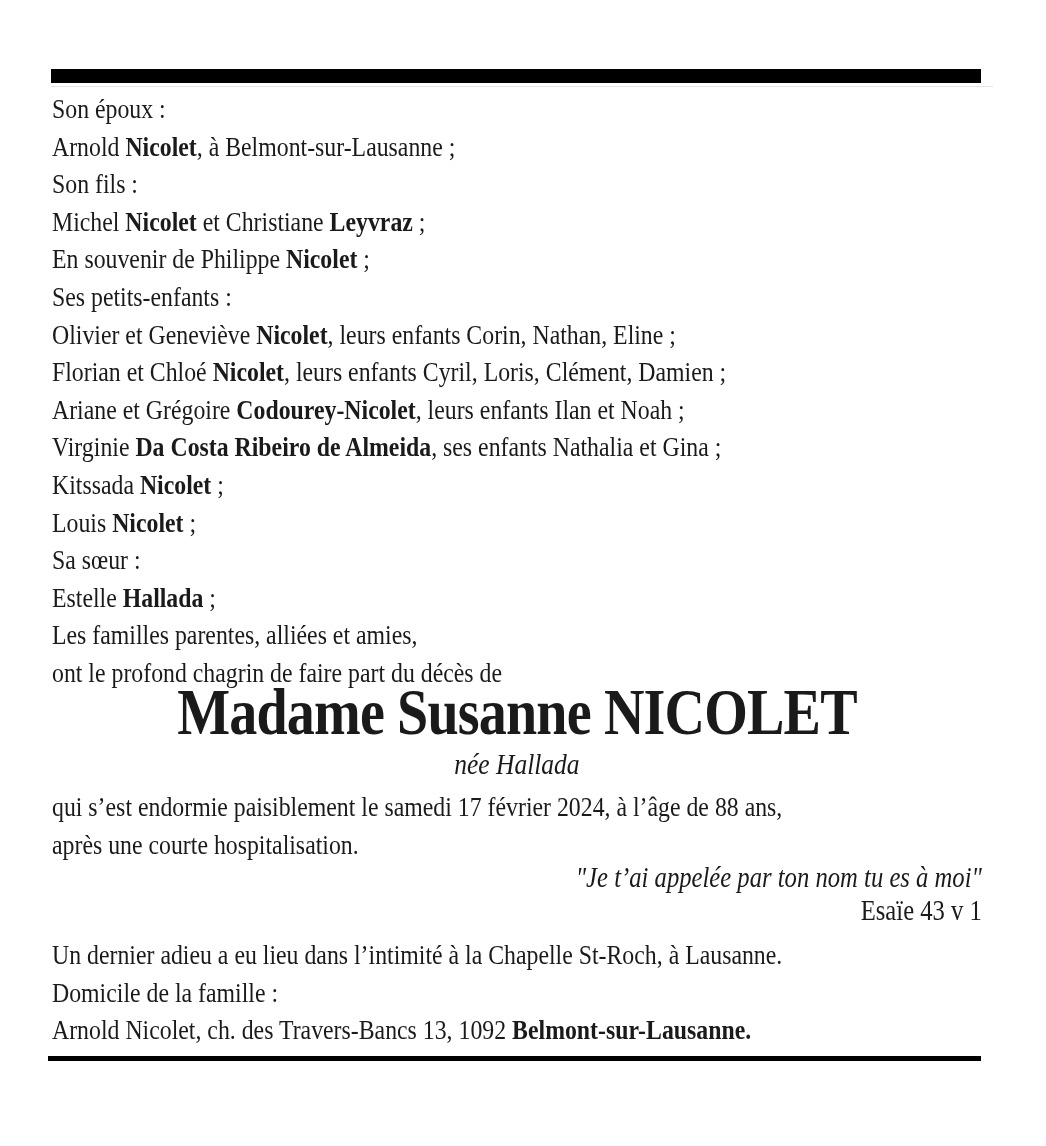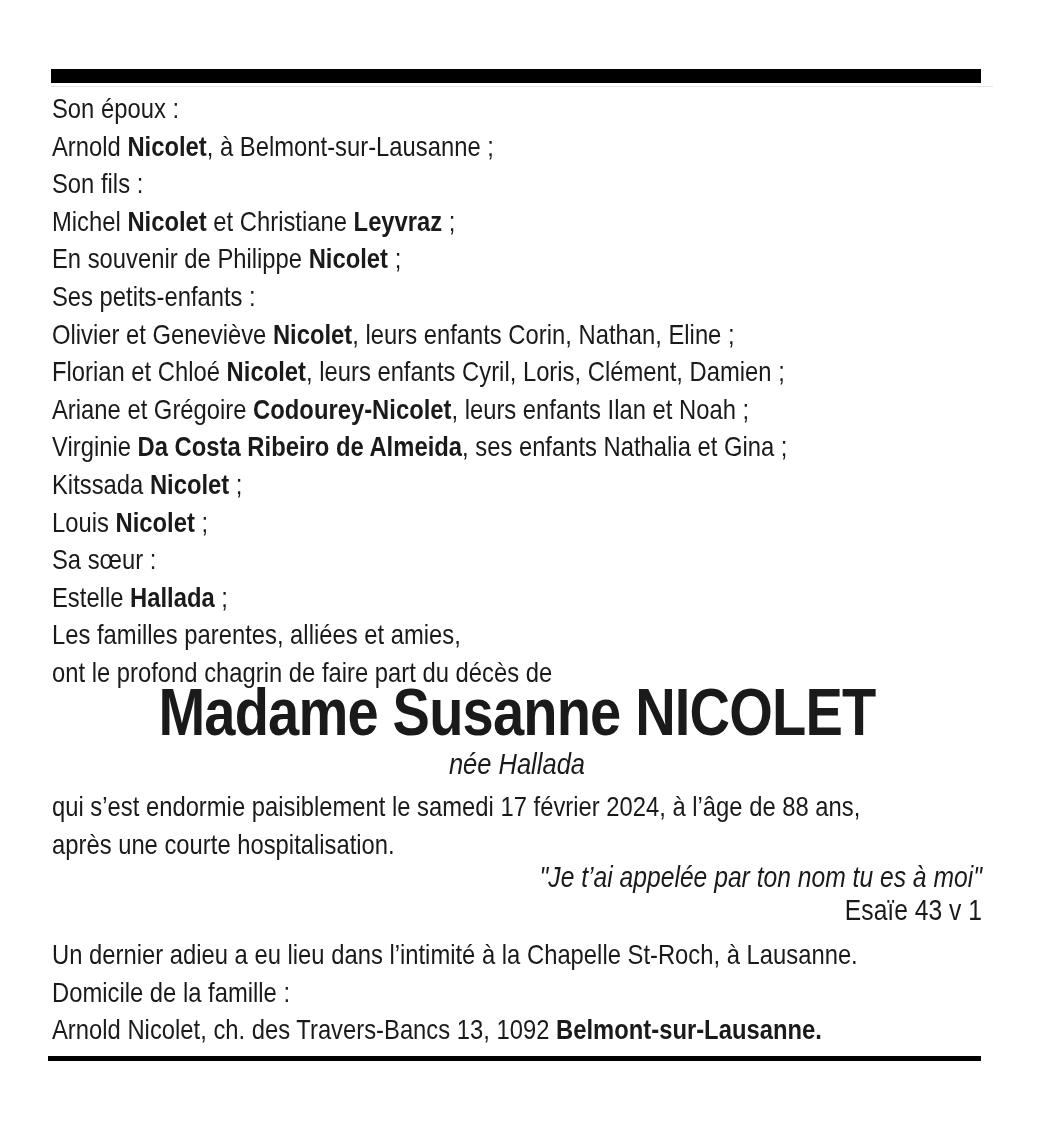--- a/index.html
+++ b/index.html
@@ -18,20 +18,21 @@
     height:1146px;
     overflow:hidden;
     position:relative;
     font-family:"Liberation Sans","DejaVu Sans",sans-serif;
     color:var(--text);
   }
   .page{
     position:absolute;
     inset:0;
     background:var(--page_bg);
+    font-family:Liberation Serif, serif;
   }
   .top-bar{
     position:absolute;
     left:51px;
     top:69px;
     width:930px;
     height:14px;
     background:var(--bar);
   }
   .bar-shadow{

